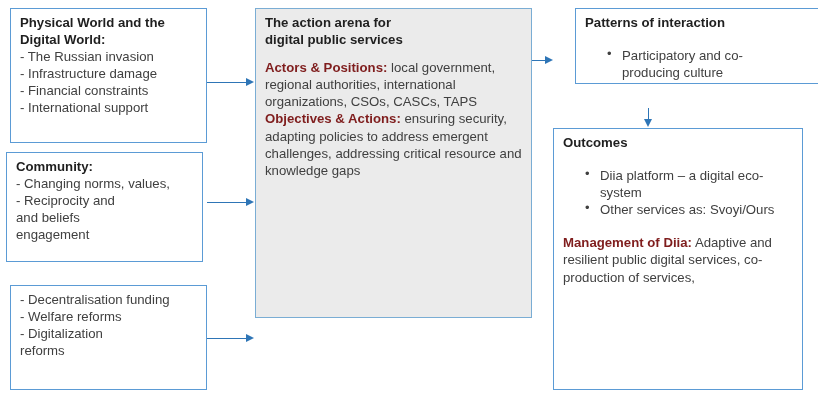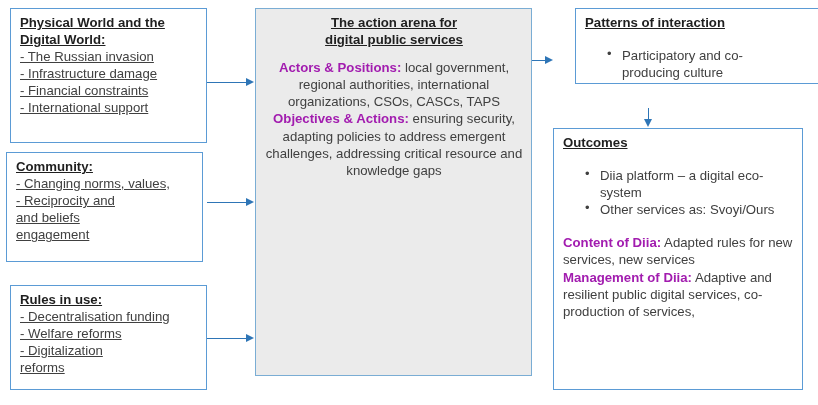--- a/index.html
+++ b/index.html
@@ -32,24 +32,24 @@
     overflow: hidden;
   }
   .box.gray {
     background: #ebebeb;
     border-color: #7aadd4;
   }
   .hd {
     font-weight: bold;
     color: #1f1f1f;
   }
-  .line { white-space: pre; text-decoration: underline; }
+  .line { white-space: pre; }
   .para { margin: 0; }
   .spacer { height: 11px; }
-  .rich b { color: #a21caf; }
+  .rich b { color: #7f1d1d; }
 
   
   .blist {
     margin: 16px;
     padding: 0;
     list-style: none;
   }
   .blist li {
     position: relative;
     padding-left: 21px;
@@ -61,21 +61,21 @@
     left: 6px;
     top: -1px;
     font-size: 13px;
     color: #404040;
   }
 
   
   #box-physical   { left: 10px;  top: 8px;   width: 197px; height: 135px; }
   #box-community  { left: 6px;  top: 152px; width: 197px; height: 110px; }
   #box-rules      { left: 10px;  top: 285px; width: 197px; height: 105px; }
-  #box-arena      { left: 255px; top: 8px;   width: 277px; height: 368px; text-align: center; }
+  #box-arena      { left: 255px; top: 8px;   width: 277px; height: 310px; }
   #box-patterns   { left: 575px; top: 8px;   width: 250px; height: 76px; }
   #box-outcomes   { left: 553px; top: 128px; width: 250px; height: 262px; }
   .conn-line-h {
     position: absolute;
     height: 0;
     border-top: 1.6px solid #2e75b6;
   }
   .conn-line-v {
     position: absolute;
     width: 0;
@@ -122,21 +122,20 @@
 
   <div class="box" id="box-community">
     <div class="line hd">Community:</div>
     <div class="line">- Changing norms, values,</div>
     <div class="line">- Reciprocity and</div>
     <div class="line">and beliefs</div>
     <div class="line">engagement</div>
   </div>
 
   <div class="box" id="box-rules">
-    <div class="line hd">Rules in use:</div>
     <div class="line">- Decentralisation funding</div>
     <div class="line">- Welfare reforms</div>
     <div class="line">- Digitalization</div>
     <div class="line">reforms</div>
   </div>
 
   <div class="box gray" id="box-arena">
     <div class="line hd">The action arena for</div>
     <div class="line hd">digital public services</div>
     <div class="spacer"></div>
@@ -154,21 +153,20 @@
       <li>Collaborative practices</li>
     </ul>
   </div>
 
   <div class="box" id="box-outcomes">
     <div class="line hd">Outcomes</div>
     <ul class="blist">
       <li>Diia platform – a digital eco-system</li>
       <li>Other services as: Svoyi/Ours</li>
     </ul>
-    <p class="para rich"><b>Content of Diia:</b><span> Adapted rules for new services, new services</span></p>
     <p class="para rich"><b>Management of Diia:</b><span> Adaptive and resilient public digital services, co-production of services,</span></p>
   </div>
 
   <div class="conn-line-h" id="conn1-h"></div>
   <div class="arrow-right" id="conn1-a"></div>
 
   <div class="conn-line-h" id="conn2-h"></div>
   <div class="arrow-right" id="conn2-a"></div>
 
   <div class="conn-line-h" id="conn3-h"></div>

